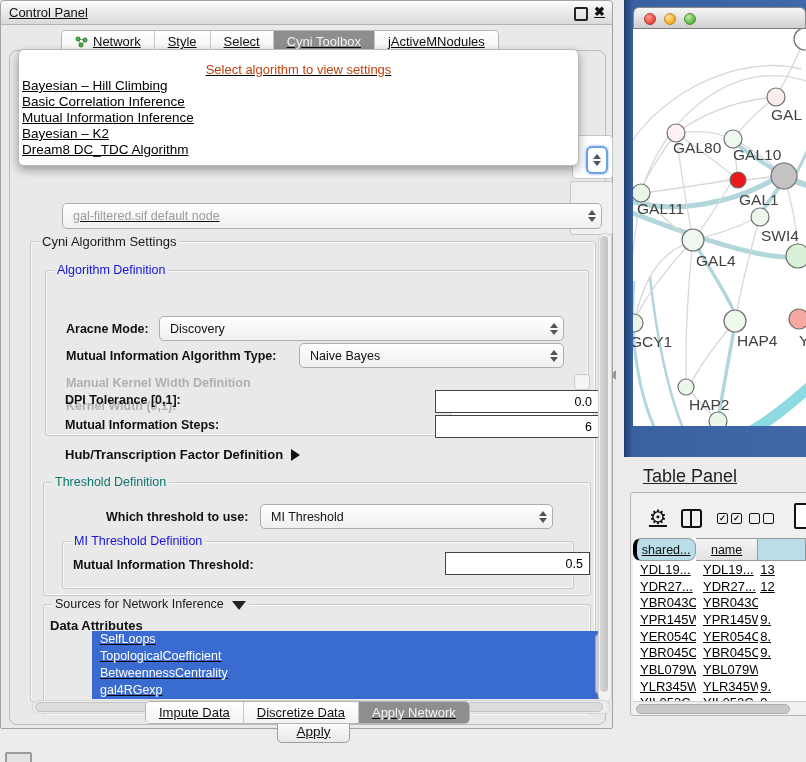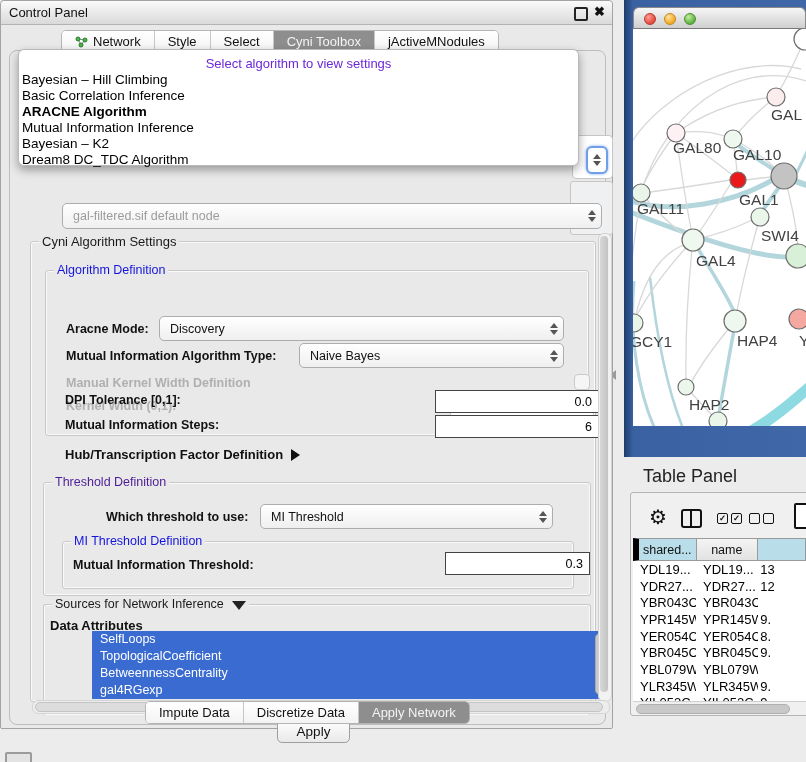--- a/index.html
+++ b/index.html
@@ -1,21 +1,21 @@
 <!DOCTYPE html>
 <html><head>
 <meta charset="utf-8">
 <style>
   html,body{margin:0;padding:0;}
   body{
     width:806px;height:762px;position:relative;overflow:hidden;
     background:#ececec;font-family:"Liberation Sans",sans-serif;
     -webkit-font-smoothing:antialiased;
   }
-  .abs{position:absolute;}
+  .abs{position:absolute;text-decoration:underline;}
 
   
   #control-window{left:0;top:8;width:611px;height:727px;background:#e9e9e9;
     border:1px solid #a3a3a3;border-radius:4px 4px 2px 2px;}
   #cw-titlebar{left:0;top:0;width:100%;height:23px;
     background:linear-gradient(#fbfbfb,#d9d9d9);
     border-bottom:1px solid #b3b3b3;border-radius:4px 4px 0 0;}
   #cw-title{left:8px;top:4px;font-size:13px;color:#111;}
   #cw-float{right:24px;top:6px;width:10px;height:10px;border:2px solid #222;border-radius:2px;}
   #cw-close{right:7px;top:3px;font-size:13px;font-weight:bold;color:#111;}
@@ -39,30 +39,30 @@
   #sliver-box1{left:562px;top:84px;width:39px;height:42px;background:#fff;border:1px solid #c6c6c6;border-radius:4px;}
   #sliver-combo-cap{left:576px;top:95px;width:18px;height:24px;background:#fff;
     border:2px solid #6f9fe8;border-radius:6px;box-shadow:0 0 3px #86b0f2;}
   #sliver-box2{left:560px;top:130px;width:41px;height:52px;background:#eef0f2;border:1px solid #c6c6c6;border-radius:3px;}
   #network-combo{left:52px;top:152px;width:540px;height:26px;}
   #network-combo .cval{color:#9c9c9c;}
 
   
   #algo-popup{left:18px;top:49px;width:559px;height:115px;background:#ffffff;
     border:1px solid #b9b9b9;border-radius:6px;box-shadow:0 4px 10px rgba(0,0,0,.35);z-index:50;}
-  #popup-prompt{width:100%;text-align:center;font-size:13px;color:#6d28d9;padding-top:6px;height:16px;}
+  #popup-prompt{width:100%;text-align:center;font-size:13px;color:#c2410c;padding-top:12px;height:16px;}
   .popup-item{font-size:13.5px;color:#000;line-height:16px;padding-left:3px;white-space:nowrap;}
   .popup-item.bold{font-weight:bold;}
 
   
   .group{position:absolute;border:1px solid #c9c9c9;border-radius:3px;
     box-shadow:inset 0 0 0 1px rgba(255,255,255,.7);}
   .gtitle{position:absolute;top:-8px;left:8px;background:#e9e9e9;padding:0 3px;font-size:12.5px;white-space:nowrap;}
   .gtitle.blue{color:#1414dd;}
-  .gtitle.green{color:#4c1d95;}
+  .gtitle.green{color:#0f766e;}
   .gtitle.black{color:#1a1a1a;font-size:13px;}
   #settings-group{left:20px;top:190px;width:564px;height:459px;}
   .lbl{position:absolute;font-size:12.5px;font-weight:bold;color:#111;white-space:nowrap;}
   .lbl.dis{color:#b0b0b0;}
   .combo{position:absolute;border:1px solid #adadad;border-radius:5px;
     background:linear-gradient(#ffffff,#efefef);display:flex;align-items:center;
     font-size:12.5px;color:#111;padding-left:10px;box-sizing:border-box;}
   .spin{position:absolute;right:5px;top:50%;transform:translateY(-50%);width:8px;height:12px;}
   .spin::before,.spin::after{content:"";position:absolute;left:0;border-left:4px solid transparent;border-right:4px solid transparent;}
   .spin::before{top:0;border-bottom:5px solid #555;}
@@ -106,21 +106,21 @@
   #split-icon{left:50px;top:16px;width:17px;height:15px;border:2px solid #111;border-radius:3px;}
   #split-icon::after{content:"";position:absolute;left:7px;top:0;width:2px;height:15px;background:#111;}
   .cbpair{position:absolute;top:20px;display:flex;gap:3px;}
   .cb{width:9px;height:9px;border:1.5px solid #111;border-radius:2px;font-size:8.5px;line-height:9px;font-weight:bold;text-align:center;color:#111;}
   #page-icon{left:163px;top:10px;width:16px;height:22px;border:2px solid #111;border-radius:2px;background:#fff;}
 
   #grid{left:633px;top:538px;width:173px;height:163px;overflow:hidden;background:#fff;}
   #grid-header{display:flex;height:23px;}
   .hcell{box-sizing:border-box;border:1px solid #9a9a9a;border-left:none;display:flex;align-items:center;justify-content:center;
     font-size:12.5px;color:#111;background:linear-gradient(#f4f4f4,#e2e2e2);}
-  .hcell:first-child{border-left:6px solid #000000;}
+  .hcell:first-child{border-left:4px solid #000000;border-radius:8px;}
   .hcell.hl{background:#b9dde9;}
   .grow{display:flex;height:16.7px;align-items:center;background:#fff;}
   .gcell{font-size:13px;color:#000;white-space:nowrap;overflow:hidden;box-sizing:border-box;}
   #grid-hscroll{left:633px;top:701px;width:173px;height:12px;background:#f0f0f0;border-top:1px solid #cfcfcf;}
   #grid-hscroll-thumb{position:absolute;left:3px;top:2px;width:152px;height:8px;background:#c8c8c8;border:1px solid #b0b0b0;border-radius:5px;}
 
   
   #frag-topleft{left:2px;top:0;width:5px;height:7px;background:#fafafa;border:1px solid #ababab;border-top:none;}
   #frag-bottomleft{left:5px;top:752px;width:23px;height:16px;background:#e3e3e3;border:2px solid #9b9b9b;border-radius:2px;}
   #splitter-arrow{left:610px;top:370px;width:0;height:0;border-top:5px solid transparent;border-bottom:5px solid transparent;border-right:6px solid #9a9a9a;}
@@ -214,21 +214,21 @@
         <span class="gtitle green">Threshold Definition</span>
         <span class="lbl" style="left:62px;top:27px;">Which threshold to use:</span>
         <div class="combo" style="left:216px;top:21px;width:293px;height:25px;">
           <span>MI Threshold</span>
           <span class="spin"></span>
         </div>
         <div class="group" style="left:18px;top:58px;width:510px;height:46px;">
           <span class="gtitle blue">MI Threshold Definition</span>
           <span class="lbl" style="left:10px;top:16px;">Mutual Information Threshold:</span>
           <div class="tfield" style="left:382px;top:10px;width:145px;height:23px;">
-              <span>0.3</span>
+              <span>0.5</span>
             </div>
         </div>
       </div>
 
       <div class="group" style="left:12px;top:362px;width:546px;height:110px;border-bottom:none;">
         <span class="gtitle black" style="font-size:12.5px;"><span>Sources for Network Inference</span><span class="tri-down"></span></span>
         <span class="lbl" style="left:6px;top:13px;font-size:13px;">Data Attributes</span>
       </div>
       <div class="abs" id="attr-list" style="position:absolute;">
         <div id="attr-items">
@@ -264,21 +264,20 @@
         <span>Apply Network</span>
       </div>
     </div>
 </div>
 
 <div class="abs" id="algo-popup">
   <div id="popup-prompt">Select algorithm to view settings</div>
   <div id="popup-items">
       <div class="popup-item">Bayesian – Hill Climbing</div>
       <div class="popup-item">Basic Correlation Inference</div>
-      <div class="popup-item bold">ARACNE Algorithm</div>
       <div class="popup-item">Mutual Information Inference</div>
       <div class="popup-item">Bayesian – K2</div>
       <div class="popup-item">Dream8 DC_TDC Algorithm</div>
     </div>
 </div>
 
 <div class="abs" id="network-window">
   <div class="abs" id="nw-titlebar">
     <span class="tl" id="tl-red"></span>
     <span class="tl" id="tl-yellow"></span>

